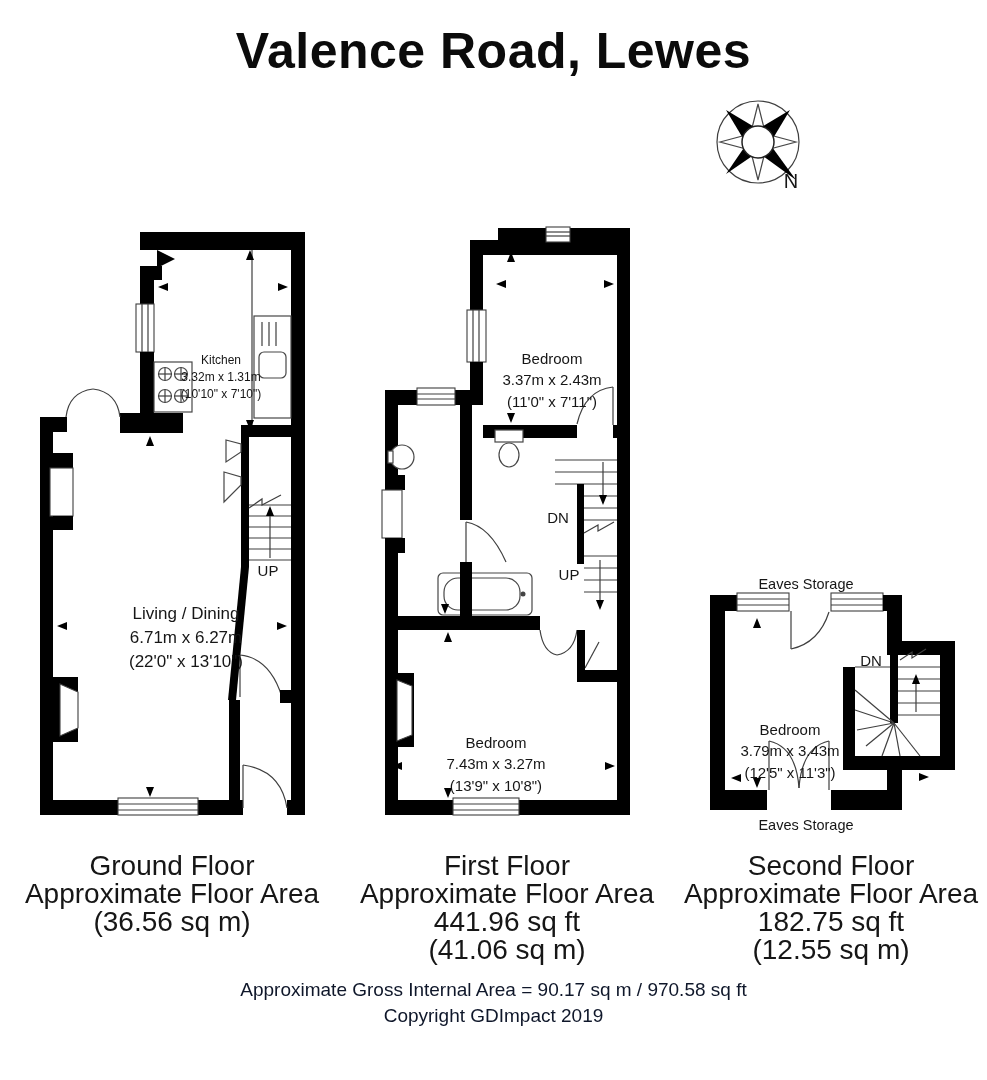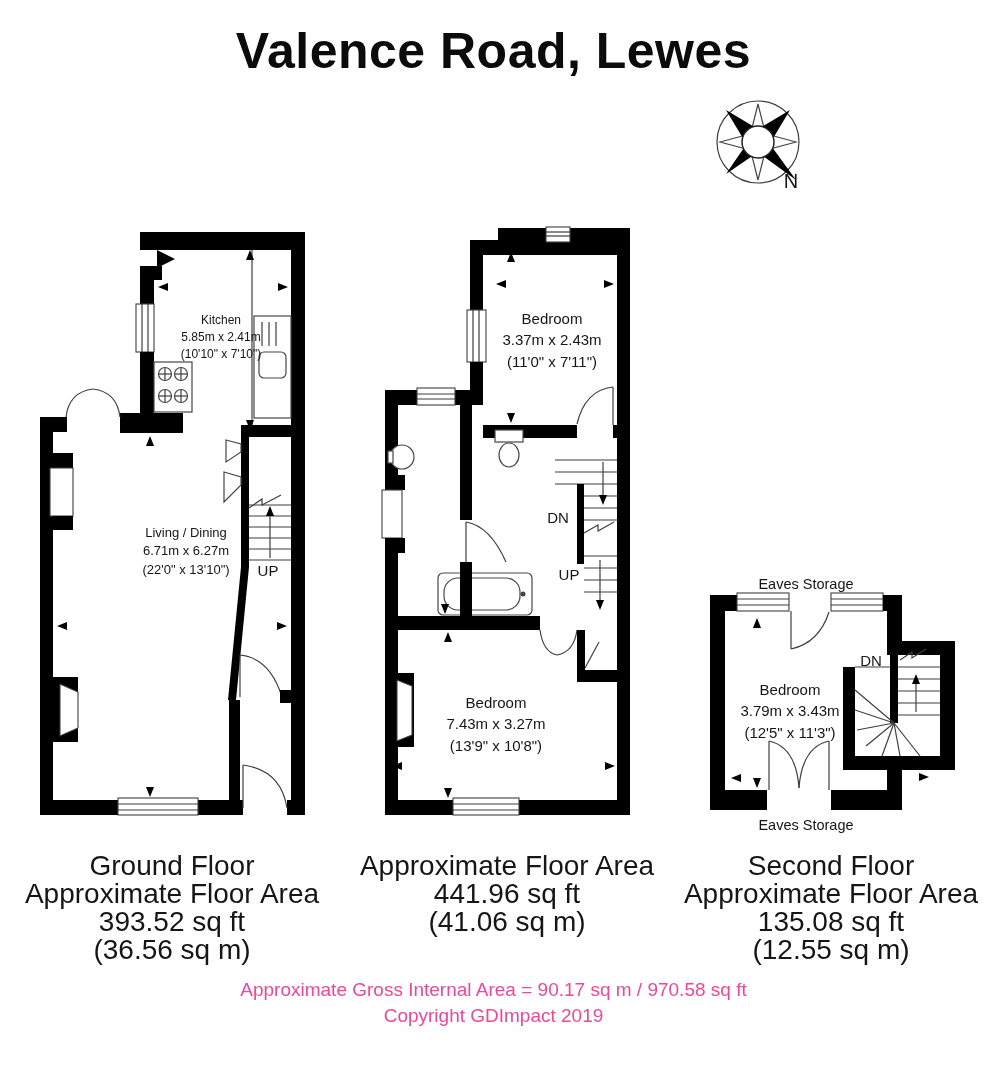--- a/index.html
+++ b/index.html
@@ -3,25 +3,25 @@
 <meta charset="utf-8">
 <style>
   html,body{margin:0;padding:0;background:#ffffff;}
   #page{position:relative;width:987px;height:1080px;background:#ffffff;overflow:hidden;
         font-family:"Liberation Sans", sans-serif;color:#111;}
   svg{position:absolute;top:0;left:0;}
   .thin{fill:none;stroke:#3f3f3f;stroke-width:1.2;}
   .win{fill:#ffffff;stroke:#3f3f3f;stroke-width:1.1;}
   .fix{fill:#ffffff;stroke:#474747;stroke-width:1.2;}
   .lbl{position:absolute;transform:translateX(-50%);text-align:center;white-space:nowrap;color:#161616;}
-  .room-label{line-height:1.42;}
+  .room-label{line-height:1.42;margin-top:40px;}
   .caption{font-size:28px;line-height:28px;}
   #title{position:absolute;top:22px;left:0;width:100%;text-align:center;
          font-size:50px;font-weight:bold;color:#0b0b0b;letter-spacing:0.5px;}
-  #footer{position:absolute;top:977px;left:0;width:100%;text-align:center;font-size:19px;line-height:26px;color:#ec4899;}
+  #footer{position:absolute;top:977px;left:0;width:100%;text-align:center;font-size:19px;line-height:26px;color:#0f172a;}
 </style>
 </head>
 <body>
 
 <div id="page">
 
   <div id="title">Valence Road, Lewes</div>
 
   <svg width="987" height="1080" viewBox="0 0 987 1080">
 
@@ -295,25 +295,25 @@
         <polygon points="731,778 741,774 741,782"></polygon>
         <polygon points="929,777 919,773 919,781"></polygon>
       </g>
     </g>
   </svg>
 
   <div class="lbl" style="left:791px;top:170px;font-size:20px;">N</div>
 
   <div class="lbl room-label" style="left:221px;top:312px;font-size:12px;">
     <div>Kitchen</div>
-    <div>5.85m x 2.41m</div>
+    <div>3.32m x 1.31m</div>
     <div>(10'10" x 7'10")</div>
   </div>
 
-  <div class="lbl room-label" style="left:186px;top:524px;font-size:13px;">
+  <div class="lbl room-label" style="left:186px;top:562px;font-size:17px;">
     <div>Living / Dining</div>
     <div>6.71m x 6.27m</div>
     <div>(22'0" x 13'10")</div>
   </div>
 
   <div class="lbl" style="left:268px;top:562px;font-size:15px;">UP</div>
 
   <div class="lbl room-label" style="left:552px;top:308px;font-size:15px;">
     <div>Bedroom</div>
     <div>3.37m x 2.43m</div>
@@ -336,34 +336,34 @@
     <div>3.79m x 3.43m</div>
     <div>(12'5" x 11'3")</div>
   </div>
 
   <div class="lbl" style="left:871px;top:652px;font-size:15px;">DN</div>
   <div class="lbl" style="left:806px;top:817px;font-size:14.5px;">Eaves Storage</div>
 
   <div class="lbl caption" style="left:172px;top:852px;">
     <div>Ground Floor</div>
     <div>Approximate Floor Area</div>
-    <div>393.52 sq ft</div>
     <div>(36.56 sq m)</div>
   </div>
 
   <div class="lbl caption" style="left:507px;top:852px;">
+    <div>First Floor</div>
     <div>Approximate Floor Area</div>
     <div>441.96 sq ft</div>
     <div>(41.06 sq m)</div>
   </div>
 
   <div class="lbl caption" style="left:831px;top:852px;">
     <div>Second Floor</div>
     <div>Approximate Floor Area</div>
-    <div>135.08 sq ft</div>
+    <div>182.75 sq ft</div>
     <div>(12.55 sq m)</div>
   </div>
 
   <div id="footer">
     <div>Approximate Gross Internal Area = 90.17 sq m / 970.58 sq ft</div>
     <div>Copyright GDImpact 2019</div>
   </div>
 
 </div>
 

